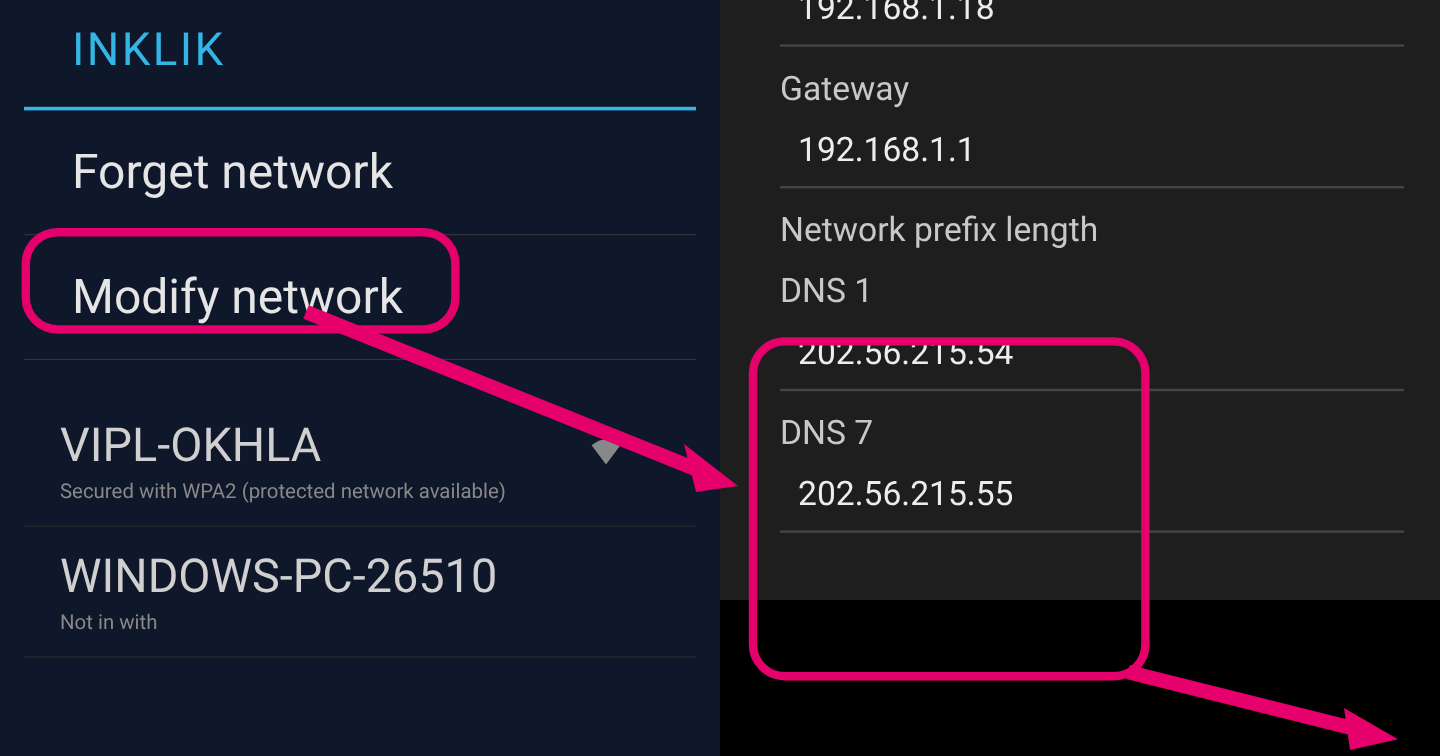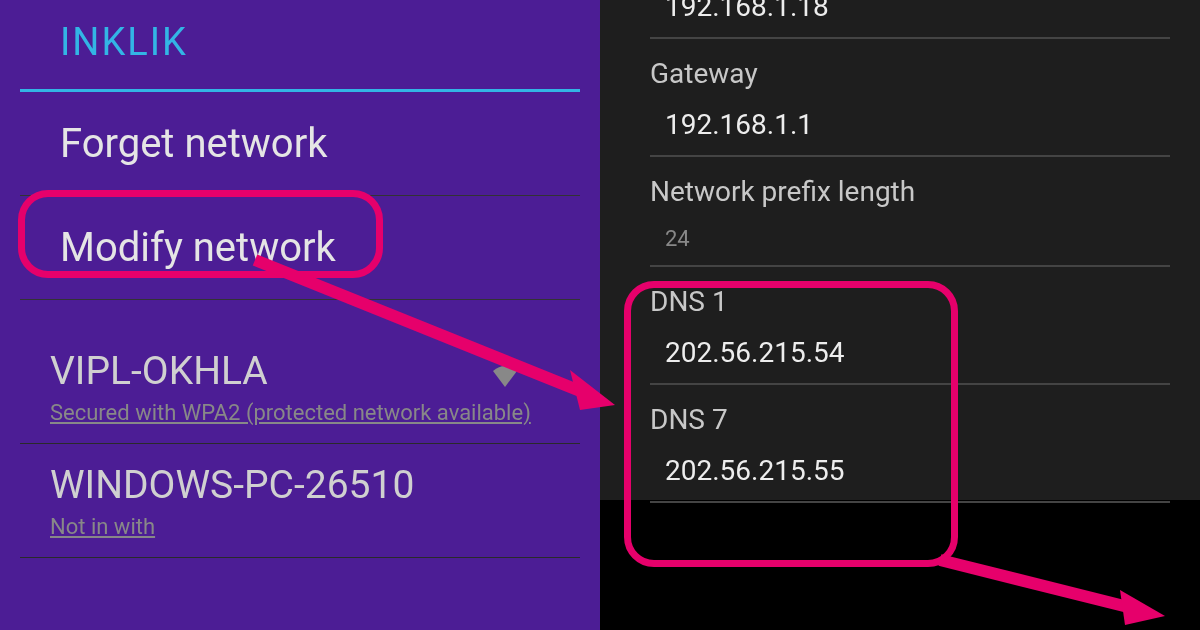--- a/index.html
+++ b/index.html
@@ -10,21 +10,21 @@
       font-family: Roboto, Arial, sans-serif;
       position: relative;
       overflow: hidden;
     }
     .left-panel {
       position: absolute;
       left: 0;
       top: 0;
       width: 600px;
       height: 630px;
-      background: #4c1d95;
+      background: #0f172a;
     }
     .right-panel {
       position: absolute;
       left: 600px;
       top: 0;
       width: 600px;
       height: 500px;
       background: #1e1e1e;
       padding: 0 30px 0 50px;
     }
@@ -71,22 +71,21 @@
       border-bottom: 1px solid #2a2a2a;
       position: relative;
     }
     .wifi-name {
       color: #d0d0d0;
       font-size: 39px;
       margin-bottom: 6px;
     }
     .wifi-status {
       color: #888;
-      font-size: 22px;
-      text-decoration: underline;
+      font-size: 17px;
     }
     .wifi-icon {
       position: absolute;
       right: 60px;
       top: 35px;
       color: #888;
       font-size: 24px;
     }
     .field-group {
       margin-bottom: 18px;
@@ -150,21 +149,20 @@
 <div class="right-panel">
   <div class="field-group" style="margin-top:-20px">
     <div class="field-value">192.168.1.18</div>
   </div>
   <div class="field-group">
     <div class="field-label">Gateway</div>
     <div class="field-value">192.168.1.1</div>
   </div>
   <div class="field-group">
     <div class="field-label">Network prefix length</div>
-    <div class="field-value" style="color:#888;font-size:22px">24</div>
   </div>
   <div class="dns-section">
     <div class="field-group">
       <div class="field-label">DNS 1</div>
       <div class="field-value">202.56.215.54</div>
     </div>
     <div class="field-group">
       <div class="field-label">DNS 7</div>
       <div class="field-value">202.56.215.55</div>
     </div>

